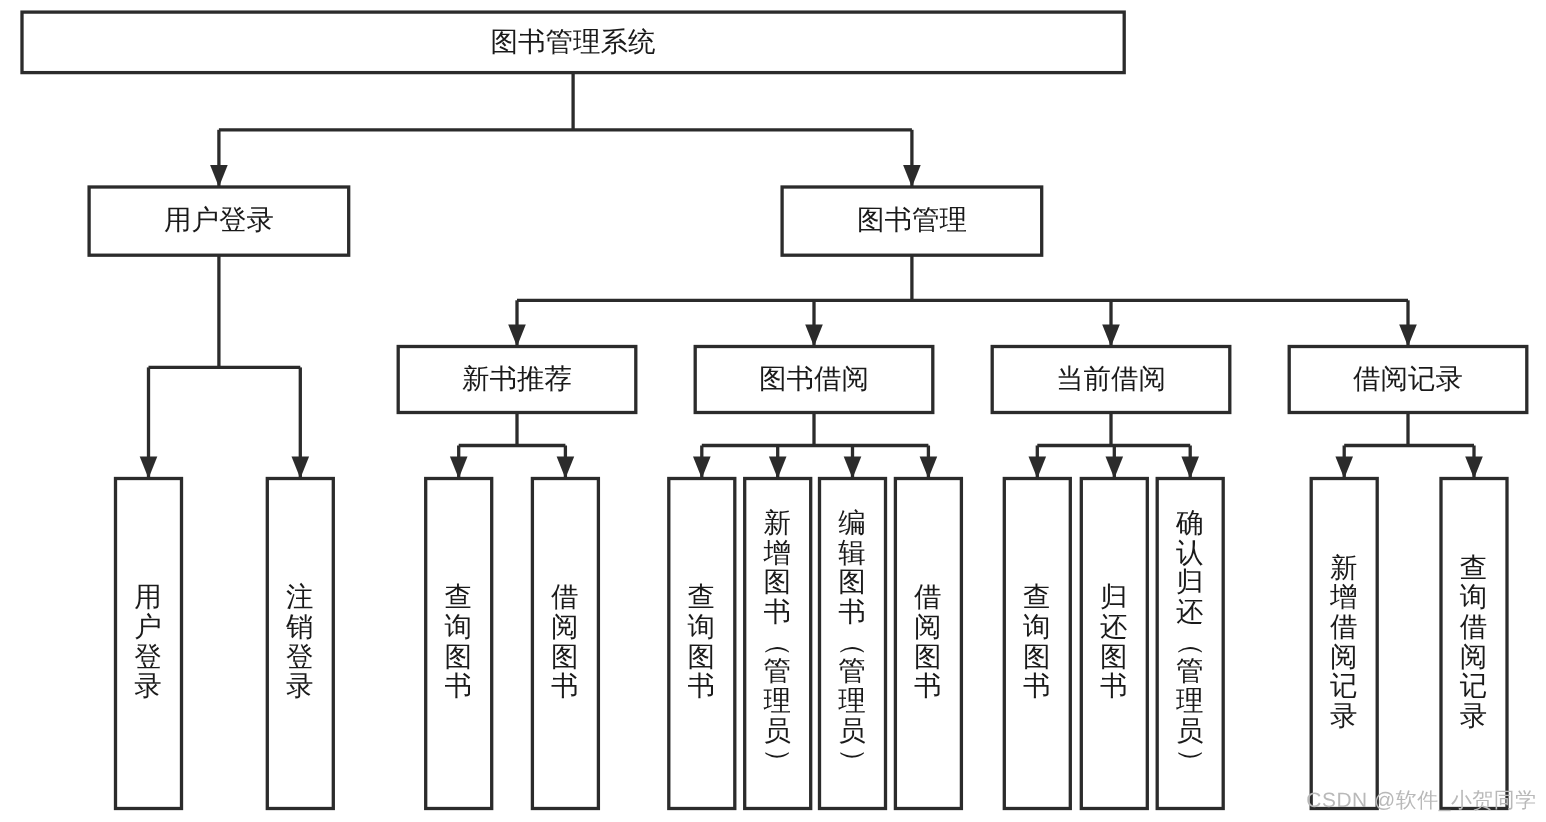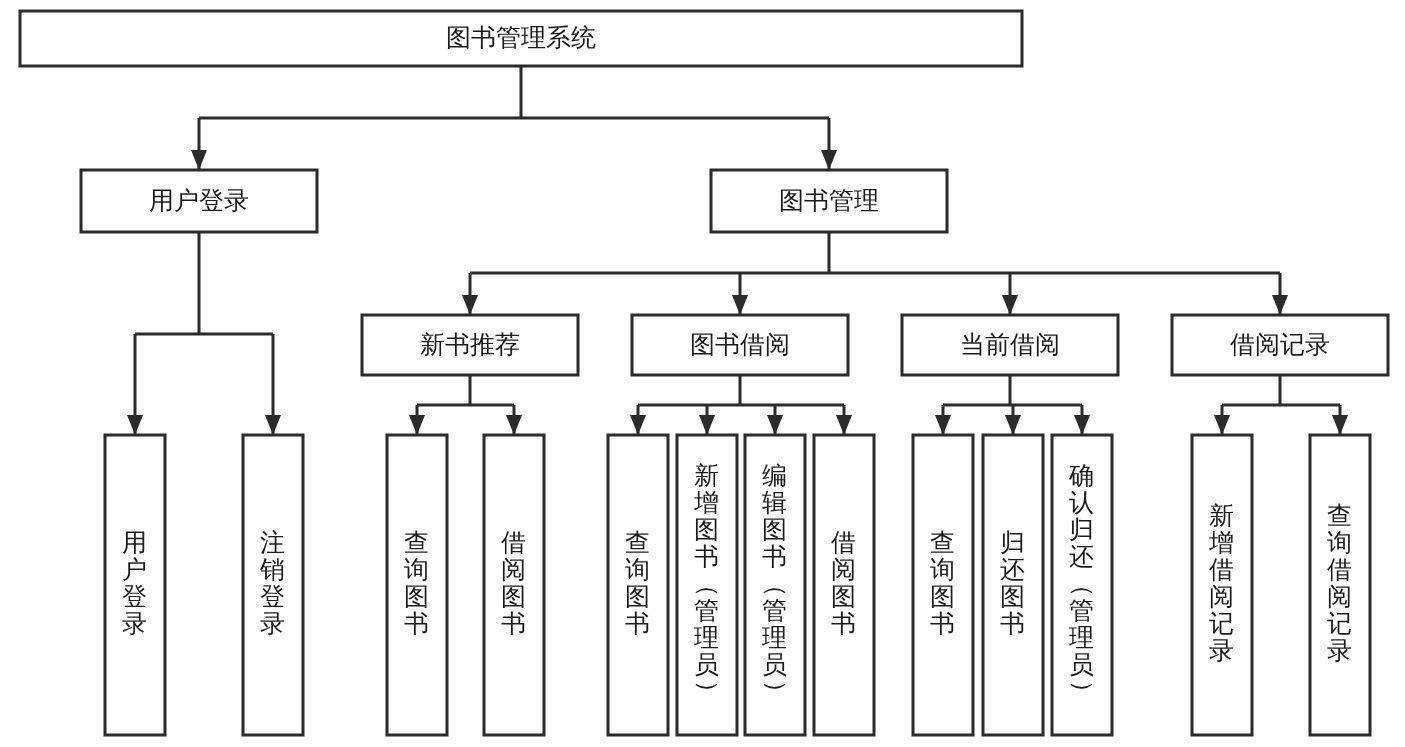--- a/index.html
+++ b/index.html
@@ -302,13 +302,14 @@
             <text x="1340" y="517.5" class="node-label-v">查</text>
             <text x="1340" y="544.5" class="node-label-v">询</text>
             <text x="1340" y="571.5" class="node-label-v">借</text>
             <text x="1340" y="598.5" class="node-label-v">阅</text>
             <text x="1340" y="625.5" class="node-label-v">记</text>
             <text x="1340" y="652.5" class="node-label-v">录</text>
           </g>
         </g>
       </g>
   </svg>
+  <div class="watermark-text">CSDN @软件_小贺同学</div>
 </div>
 
 </body></html>

